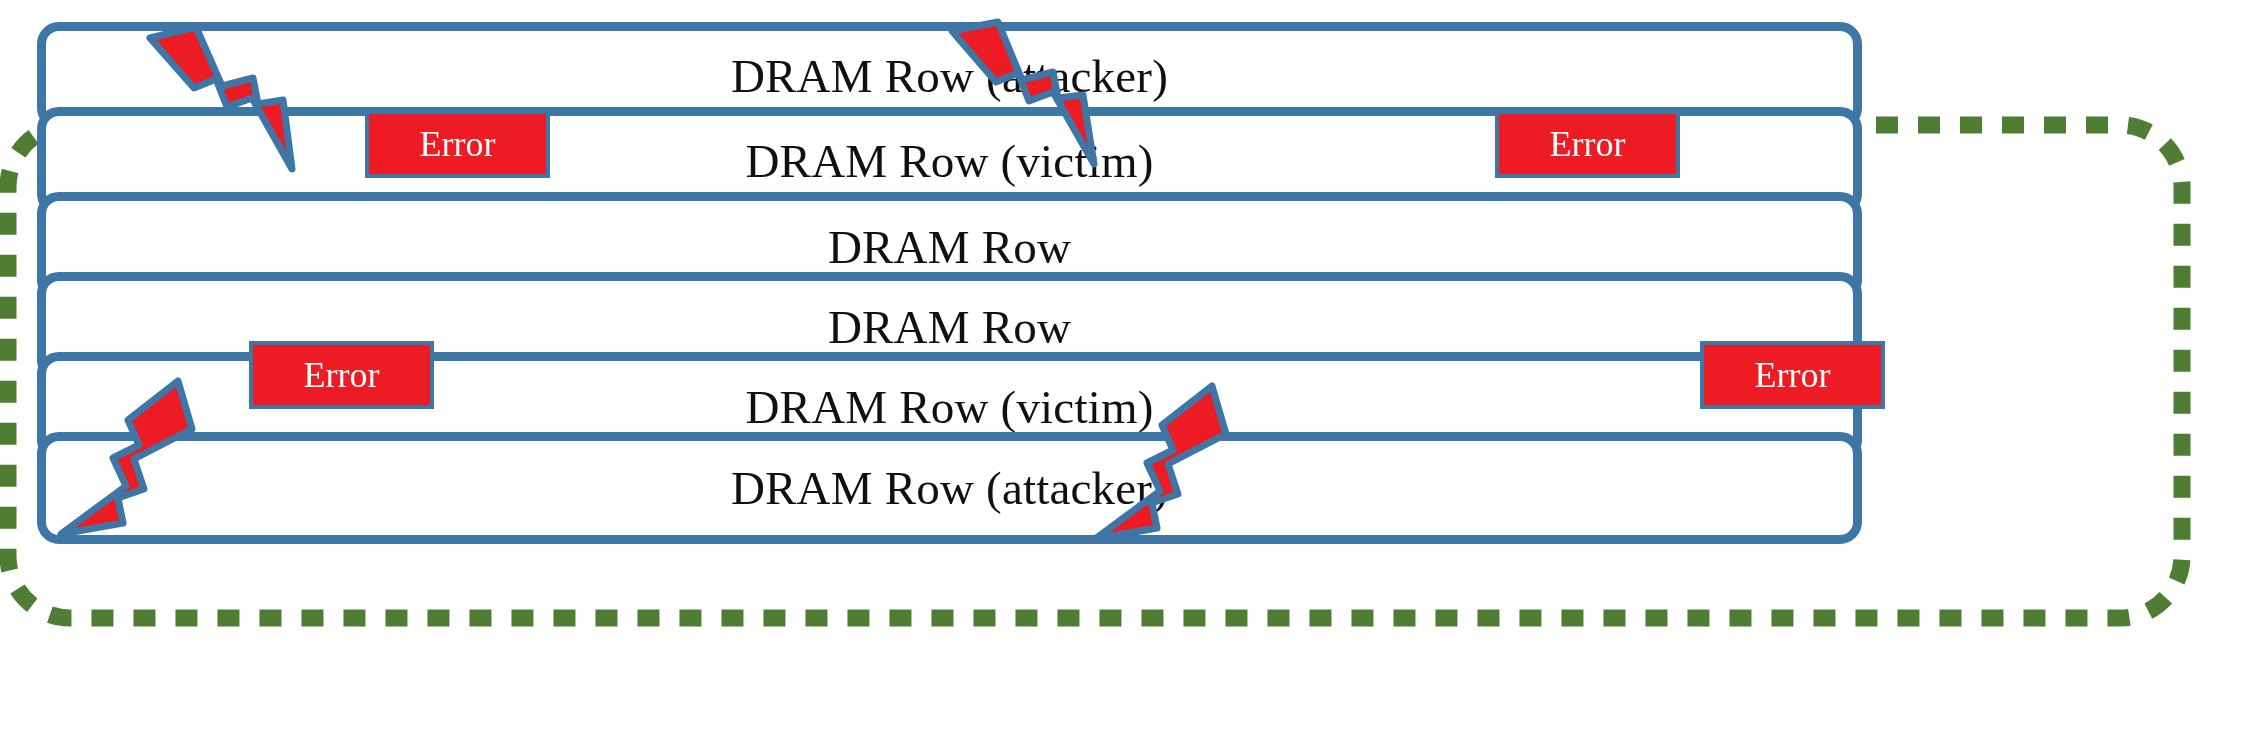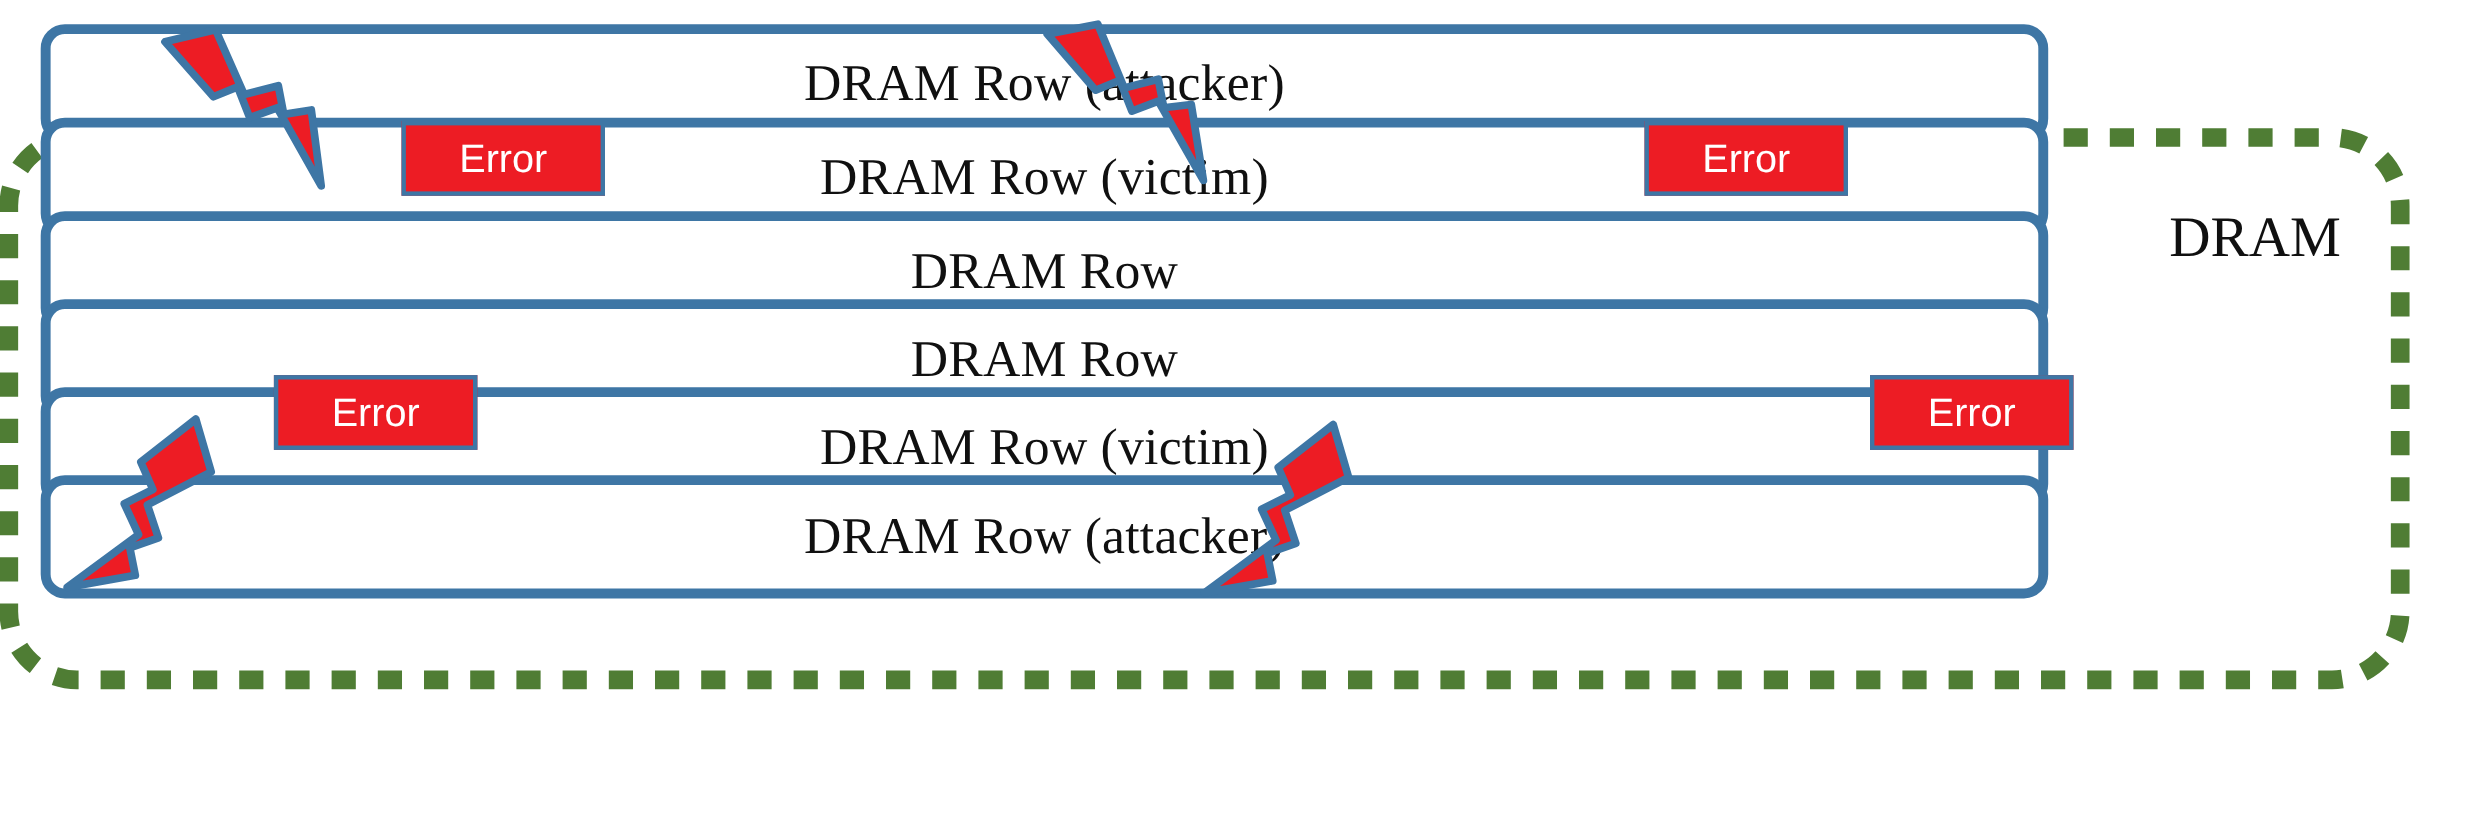--- a/index.html
+++ b/index.html
@@ -24,21 +24,21 @@
   }
 
   
   .errbox{
     position:absolute;
     box-sizing:border-box;
     background:#ED1C24;
     border:4px solid #3E76A5;
     display:flex;align-items:center;justify-content:center;
     color:#fff;
-    font-family:Liberation Sans, sans-serif;
+    font-family:Liberation Serif, serif;
     font-size:36px;
     line-height:1;
   }
 
   
   .puf-label{
     position:absolute;
     left:1905px; top:185px; width:290px;
     text-align:center;
     font-size:52px; color:#101010; line-height:1.22;
@@ -119,16 +119,15 @@
     </div>
     <div class="errbox" style="left:249px;  top:341px; width:185px; height:68px;">
       <span>Error</span>
     </div>
     <div class="errbox" style="left:1700px; top:341px; width:185px; height:68px;">
       <span>Error</span>
     </div>
   </div>
 
   <div class="puf-label">
-    <div>DRAM</div>
   </div>
 
 </div>
 
 </body></html>

